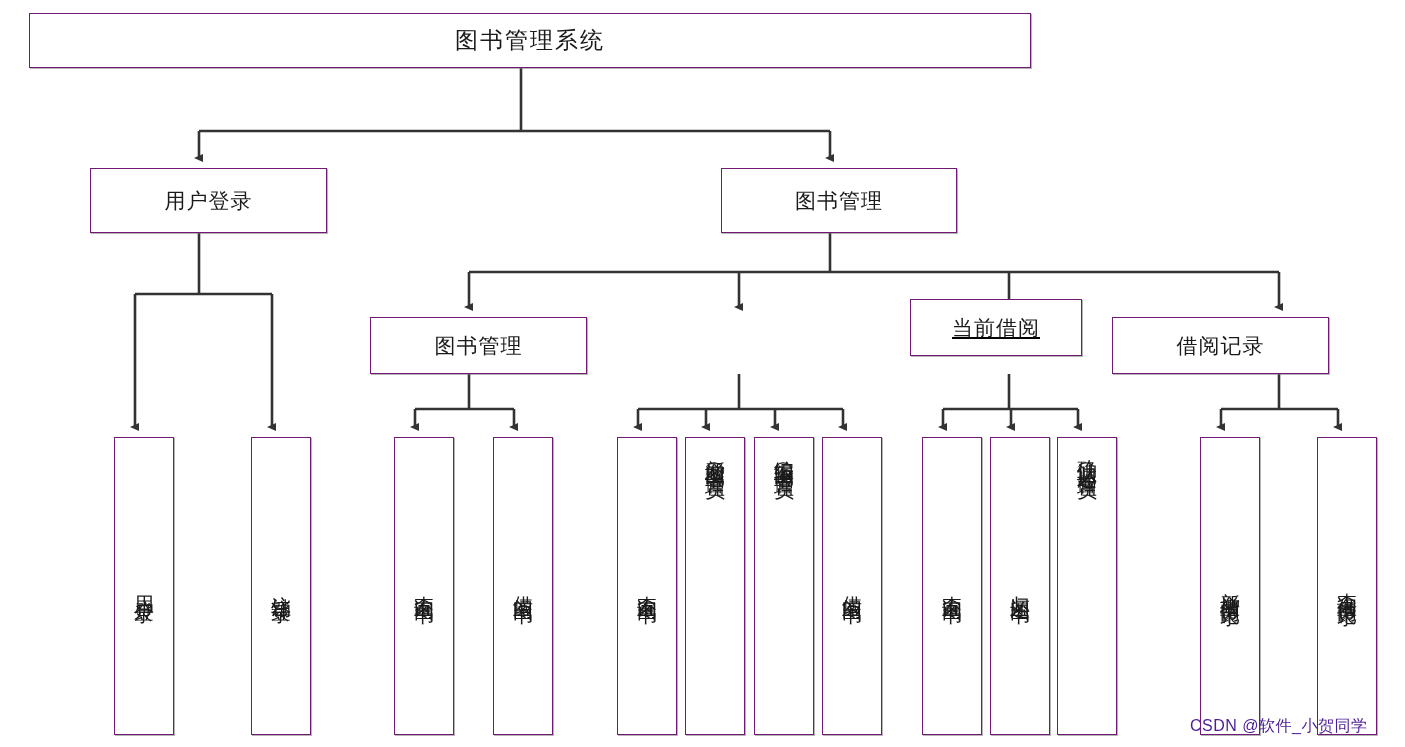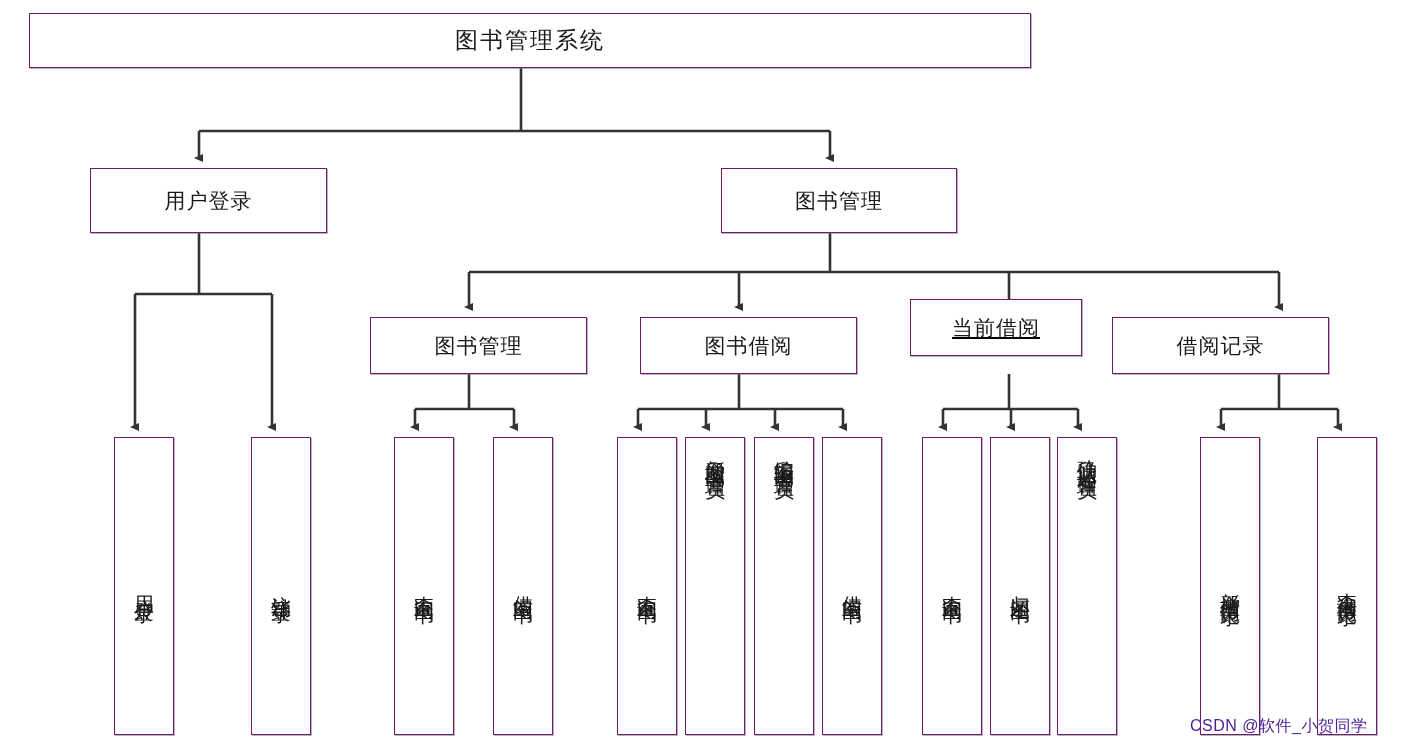--- a/index.html
+++ b/index.html
@@ -136,23 +136,20 @@
   <div class="node node-h" style="left:81px;top:168px;width:237px;height:65px;">
     <span class="label">用户登录</span>
   </div>
   <div class="node node-h" style="left:712px;top:168px;width:236px;height:65px;">
     <span class="label">图书管理</span>
   </div>
 
   <div class="node node-h" style="left:361px;top:317px;width:217px;height:57px;">
     <span class="label">图书管理</span>
   </div>
-  <div class="node node-h" style="left:631px;top:317px;width:217px;height:57px;">
-    <span class="label">图书借阅</span>
-  </div>
   <div class="node node-h" style="left:901px;top:299px;width:172px;height:57px;text-decoration:underline;">
     <span class="label">当前借阅</span>
   </div>
   <div class="node node-h" style="left:1103px;top:317px;width:217px;height:57px;">
     <span class="label">借阅记录</span>
   </div>
 
   <div class="node node-v" style="left:105px;top:437px;width:60px;height:298px;">
     <span class="label">用户登录</span>
   </div>

